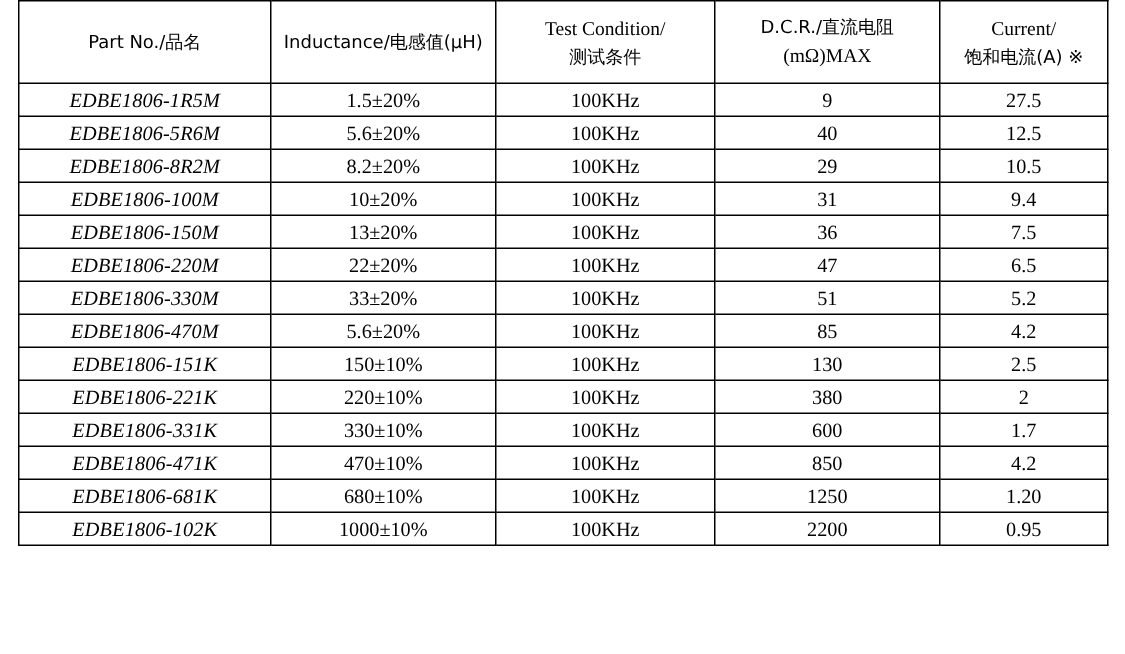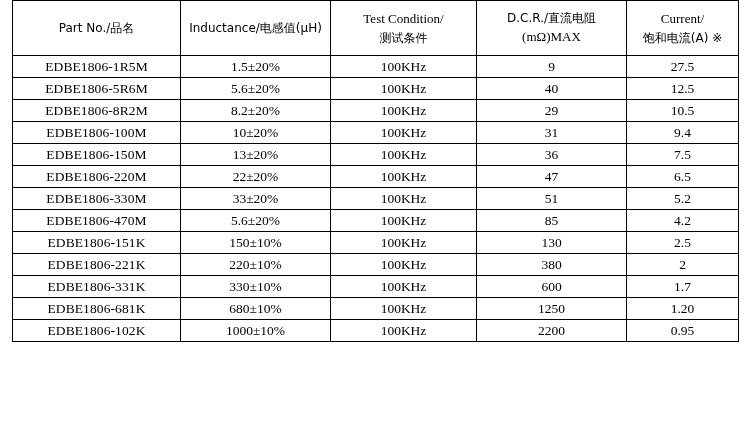--- a/index.html
+++ b/index.html
@@ -58,20 +58,21 @@
     font-size: 12px;
   }
   table.spec tbody td {
     height: 21px;
     line-height: 21px;
     font-size: 13.5px;
     white-space: nowrap;
   }
   td.part {
     letter-spacing: 0.1px;
+    font-style: italic;
   }
   .top-clip {
     
     margin-top: -15px;
   }
 </style>
 </head>
 <body>
 
 <div class="sheet">
@@ -178,20 +179,27 @@
         <td>2</td>
       </tr>
       <tr>
         <td class="part">EDBE1806-331K</td>
         <td>330±10%</td>
         <td>100KHz</td>
         <td>600</td>
         <td>1.7</td>
       </tr>
       <tr>
+        <td class="part">EDBE1806-471K</td>
+        <td>470±10%</td>
+        <td>100KHz</td>
+        <td>850</td>
+        <td>4.2</td>
+      </tr>
+      <tr>
         <td class="part">EDBE1806-681K</td>
         <td>680±10%</td>
         <td>100KHz</td>
         <td>1250</td>
         <td>1.20</td>
       </tr>
       <tr>
         <td class="part">EDBE1806-102K</td>
         <td>1000±10%</td>
         <td>100KHz</td>

